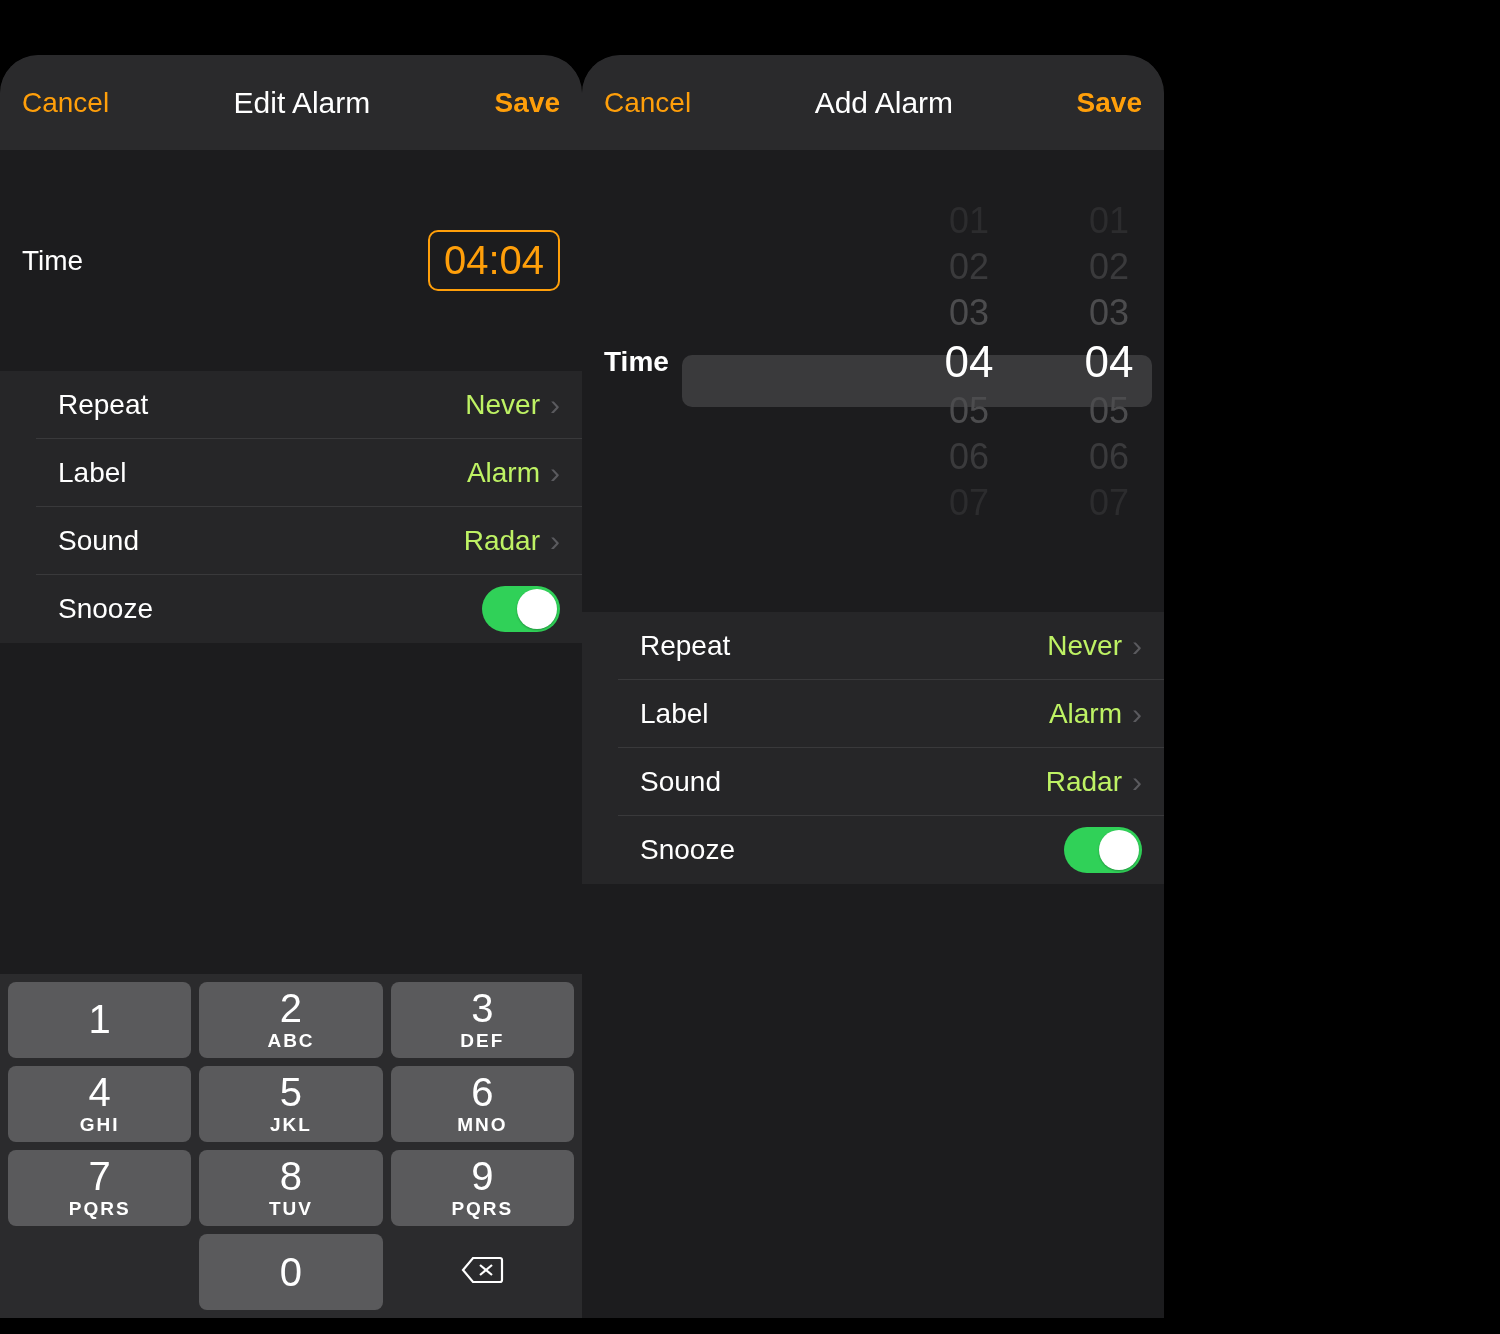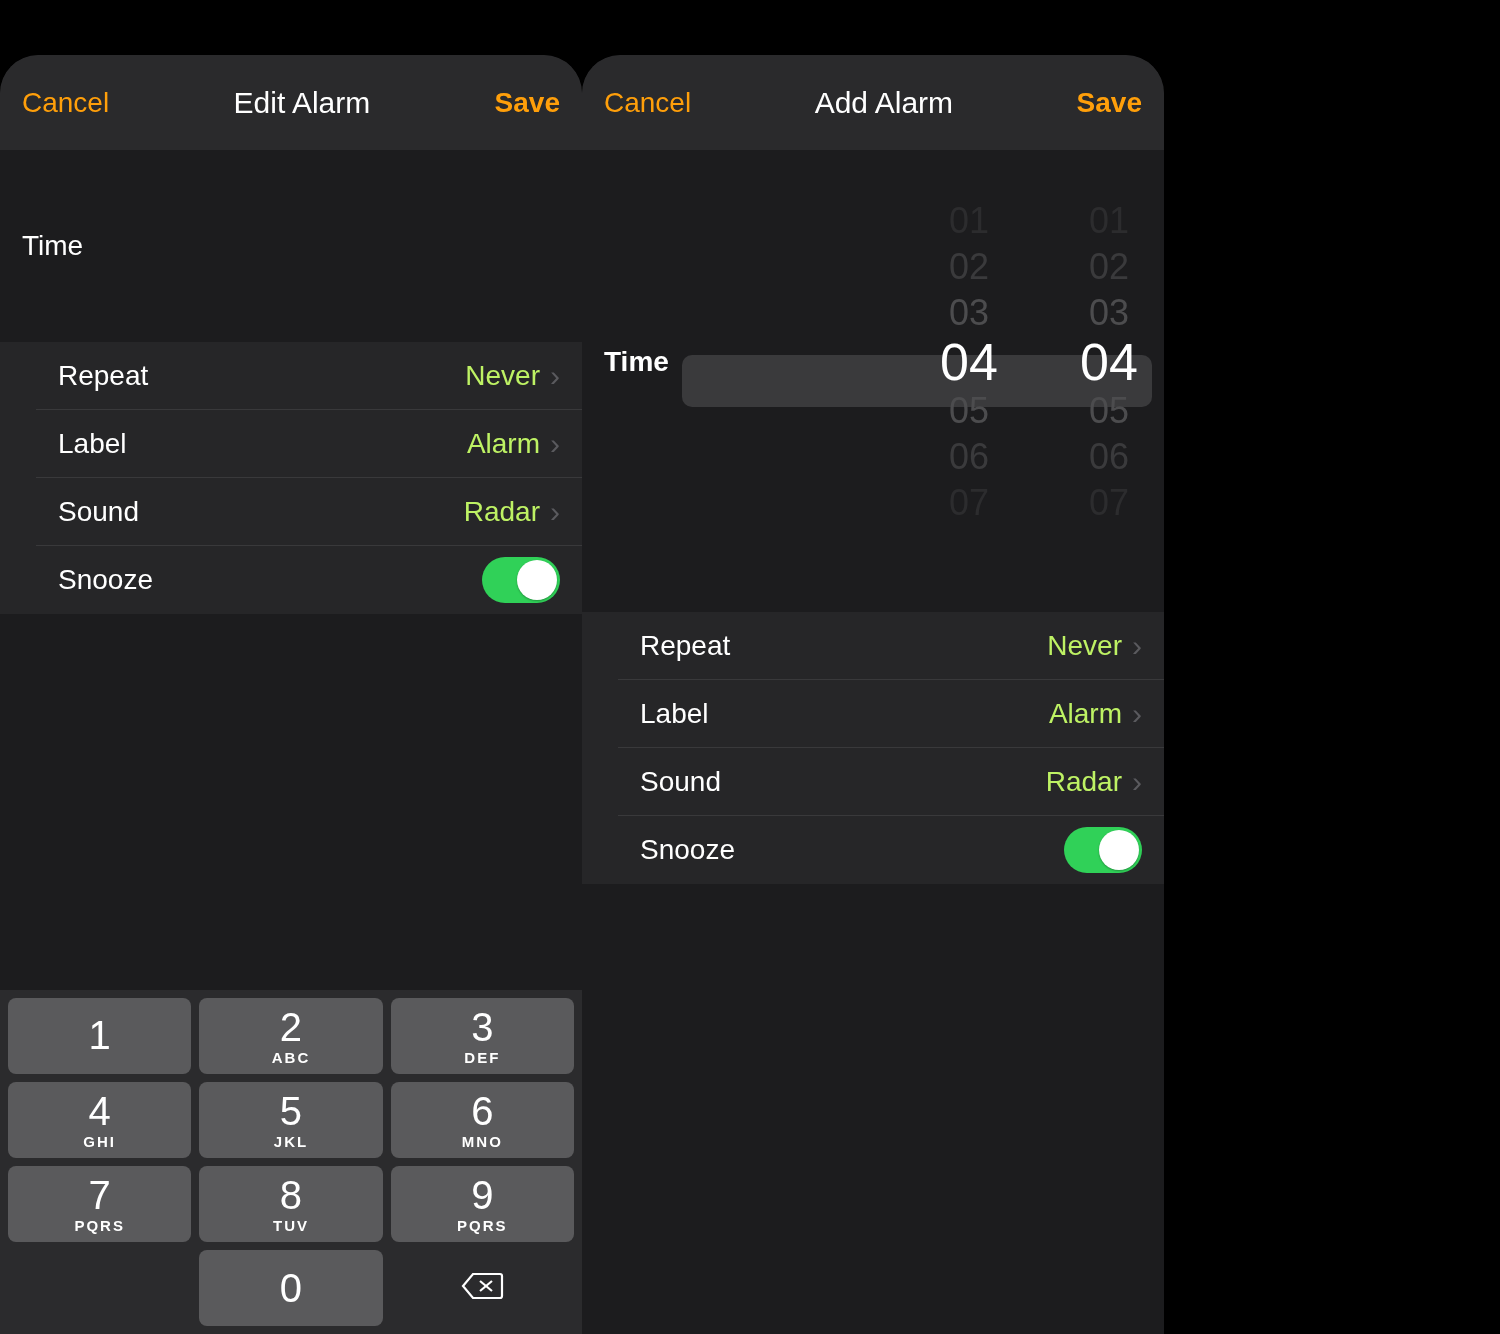--- a/index.html
+++ b/index.html
@@ -1,18 +1,18 @@
 <!DOCTYPE html>
 <html><head>
 <meta charset="utf-8">
 <style>
   * { margin: 0; padding: 0; box-sizing: border-box; }
   html, body { width: 1500px; height: 1334px; background: #000; font-family: -apple-system, BlinkMacSystemFont, "Helvetica Neue", Arial, sans-serif; overflow: hidden; }
   .outer { width: 1500px; height: 1334px; position: relative; }
-  .panel { position: absolute; top: 0; bottom: 0; width: 50%; background: #1c1c1e; border-top-left-radius: 38px; border-top-right-radius: 38px; overflow: hidden; margin-top: 55px; }
+  .panel { position: absolute; top: 0; bottom: 16px; width: 50%; background: #1c1c1e; border-top-left-radius: 38px; border-top-right-radius: 38px; overflow: hidden; margin-top: 55px; }
   .panel.left { left: 0; width: 582px; }
   .panel.right { left: 582px; width: 582px; }
   .header { display: flex; align-items: center; justify-content: space-between; height: 95px; padding: 0 22px; background: #2a2a2c; border-top-left-radius: 38px; border-top-right-radius: 38px; }
   .header .title { color: #fff; font-size: 30px; font-weight: 400; text-align: center; flex: 1; }
   .nav-btn { color: #ff9f0a; font-size: 28px; font-weight: 400; background: none; border: none; }
   .nav-btn.save { font-weight: 700; }
 
   
   .time-section { display: flex; align-items: center; justify-content: space-between; padding: 80px 22px 80px 22px; }
   .time-section .label { color: #fff; font-size: 28px; font-weight: 500; }
@@ -31,54 +31,55 @@
   .toggle { width: 78px; height: 46px; border-radius: 23px; position: relative; }
   .toggle.on { background: #30d158; }
   .toggle .knob { position: absolute; width: 40px; height: 40px; border-radius: 20px; background: #fff; top: 3px; right: 3px; box-shadow: 0 1px 2px rgba(0,0,0,.3); }
 
   
   .keypad { position: absolute; left: 0; right: 0; bottom: 0; background: #2b2b2d; padding: 8px; }
   .keypad .krow { display: flex; gap: 8px; margin-bottom: 8px; }
   .keypad .krow:last-child { margin-bottom: 0; }
   .key-btn { flex: 1; height: 76px; background: #5a5a5c; border-radius: 8px; display: flex; flex-direction: column; align-items: center; justify-content: center; color: #fff; }
   .key-btn .digit { font-size: 40px; font-weight: 400; line-height: 1; }
-  .key-btn .letters { font-size: 15px; font-weight: 600; letter-spacing: 2px; margin-top: 2px; }
+  .key-btn .letters { font-size: 19px; font-weight: 600; letter-spacing: 2px; margin-top: 2px; }
   .key-btn.blank { background: transparent; }
   .key-btn.del { background: transparent; }
   .key-btn.del svg { width: 44px; height: 32px; }
 
   
   .picker-section { display: flex; align-items: center; padding: 72px 0 110px 22px; position: relative; }
   .picker-section .label { color: #fff; font-size: 28px; font-weight: 600; width: 78px; }
   .wheels { flex: 1; display: flex; justify-content: flex-end; gap: 70px; position: relative; height: 280px; align-items: center; padding-right: 20px; }
   .wheel { display: flex; flex-direction: column; align-items: center; width: 70px; }
   .wheel .wv { font-size: 36px; font-weight: 400; color: #4c4c4e; height: 46px; line-height: 46px; font-variant-numeric: tabular-nums; }
   .wheel .wv.faded1 { color: #3a3a3c; }
   .wheel .wv.faded2 { color: #2c2c2e; }
-  .wheel .wv.center { color: #fff; font-size: 52px; font-weight: 400; height: 52px; line-height: 52px; }
+  .wheel .wv.center { color: #fff; font-size: 44px; font-weight: 400; height: 52px; line-height: 52px; }
   .selbar { position: absolute; left: 100px; right: 12px; top: 50%; transform: translateY(-50%); height: 52px; background: #3a3a3c; border-radius: 10px; z-index: 0; }
   .wheels > .wheel { z-index: 1; }
 
   .panel.right .settings { background: #262628; }
 
 </style>
 </head>
 <body>
 
 <div class="outer">
 
   <div class="panel left">
     <div class="header">
       <button class="nav-btn">Cancel</button>
       <div class="title">Edit Alarm</div>
       <button class="nav-btn save">Save</button>
     </div>
 
     <div class="time-section">
       <div class="label">Time</div>
+      <div class="time-box">04:04</div>
     </div>
 
     <div class="settings">
       <div class="row">
         <div class="key">Repeat</div>
         <div class="val-wrap">
           <div class="val">Never</div>
           <span class="chevron">›</span>
         </div>
       </div>

